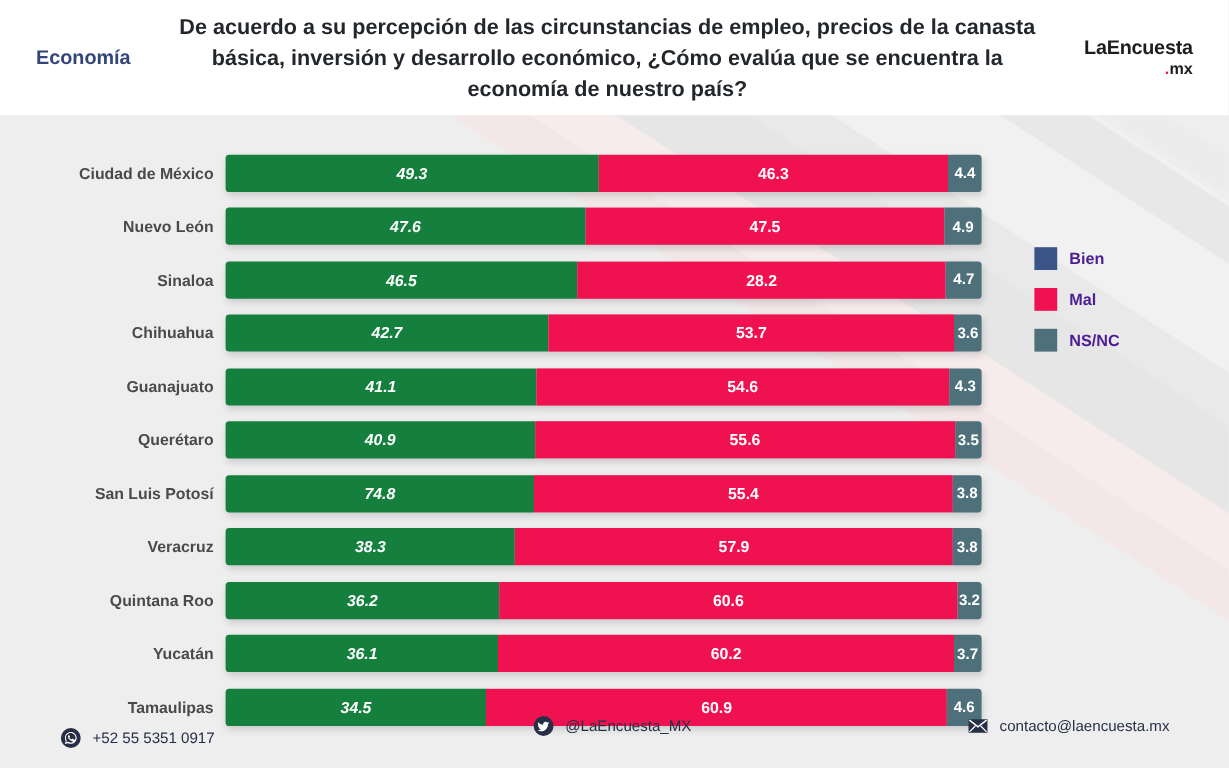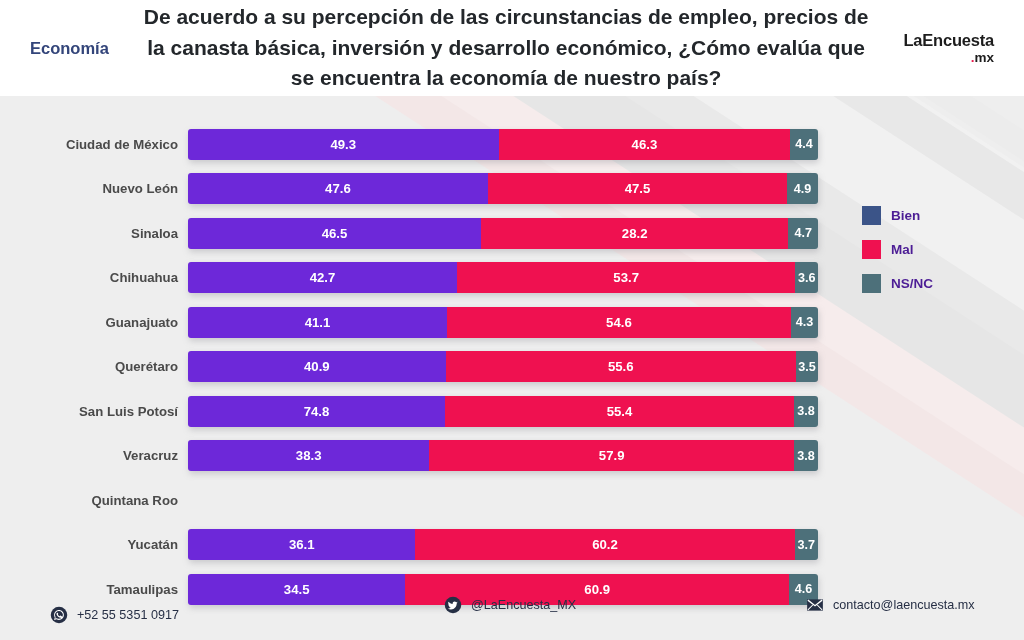--- a/index.html
+++ b/index.html
@@ -58,21 +58,21 @@
   }
 
   #question-wrap {
     flex: 1 1 auto;
     display: flex;
     justify-content: center;
     padding: 0 10px;
   }
   #question {
     color: #23272b;
-    font-size: 21px;
+    font-size: 18px;
     font-weight: bold;
     line-height: 1.45;
     text-align: center;
     max-width: 730px;
   }
 
   #logo {
     flex: 0 0 auto;
     text-align: right;
     line-height: 1.12;
@@ -160,21 +160,21 @@
     height: 100%;
     display: flex;
     align-items: center;
     justify-content: center;
     color: #ffffff;
     font-size: 13.2px;
     font-weight: bold;
     overflow: hidden;
     white-space: nowrap;
   }
-  .seg.bien { background: #6d28d9; border-radius: 3px 0 0 3px; }
+  .seg.bien { background: #15803d; border-radius: 3px 0 0 3px; font-style: italic; }
   .seg.mal  { background: #ef1150; }
   .seg.nsnc { background: #4d707a; border-radius: 0 3px 3px 0; }
   .seg.nsnc span { font-size: 12.6px; }
 
   
   #footer {
     position: relative;
     z-index: 3;
     height: 70px;
     display: flex;
@@ -355,20 +355,31 @@
           <div class="seg mal" style="width: 57.9%;">
             <span>57.9</span>
           </div>
           <div class="seg nsnc" style="width: 3.8%;">
             <span>3.8</span>
           </div>
         </div>
       </div>
       <div class="row">
         <div class="row-label">Quintana Roo</div>
+        <div class="bar-track">
+          <div class="seg bien" style="width: 36.2%;">
+            <span>36.2</span>
+          </div>
+          <div class="seg mal" style="width: 60.6%;">
+            <span>60.6</span>
+          </div>
+          <div class="seg nsnc" style="width: 3.2%;">
+            <span>3.2</span>
+          </div>
+        </div>
       </div>
       <div class="row">
         <div class="row-label">Yucatán</div>
         <div class="bar-track">
           <div class="seg bien" style="width: 36.1%;">
             <span>36.1</span>
           </div>
           <div class="seg mal" style="width: 60.2%;">
             <span>60.2</span>
           </div>

